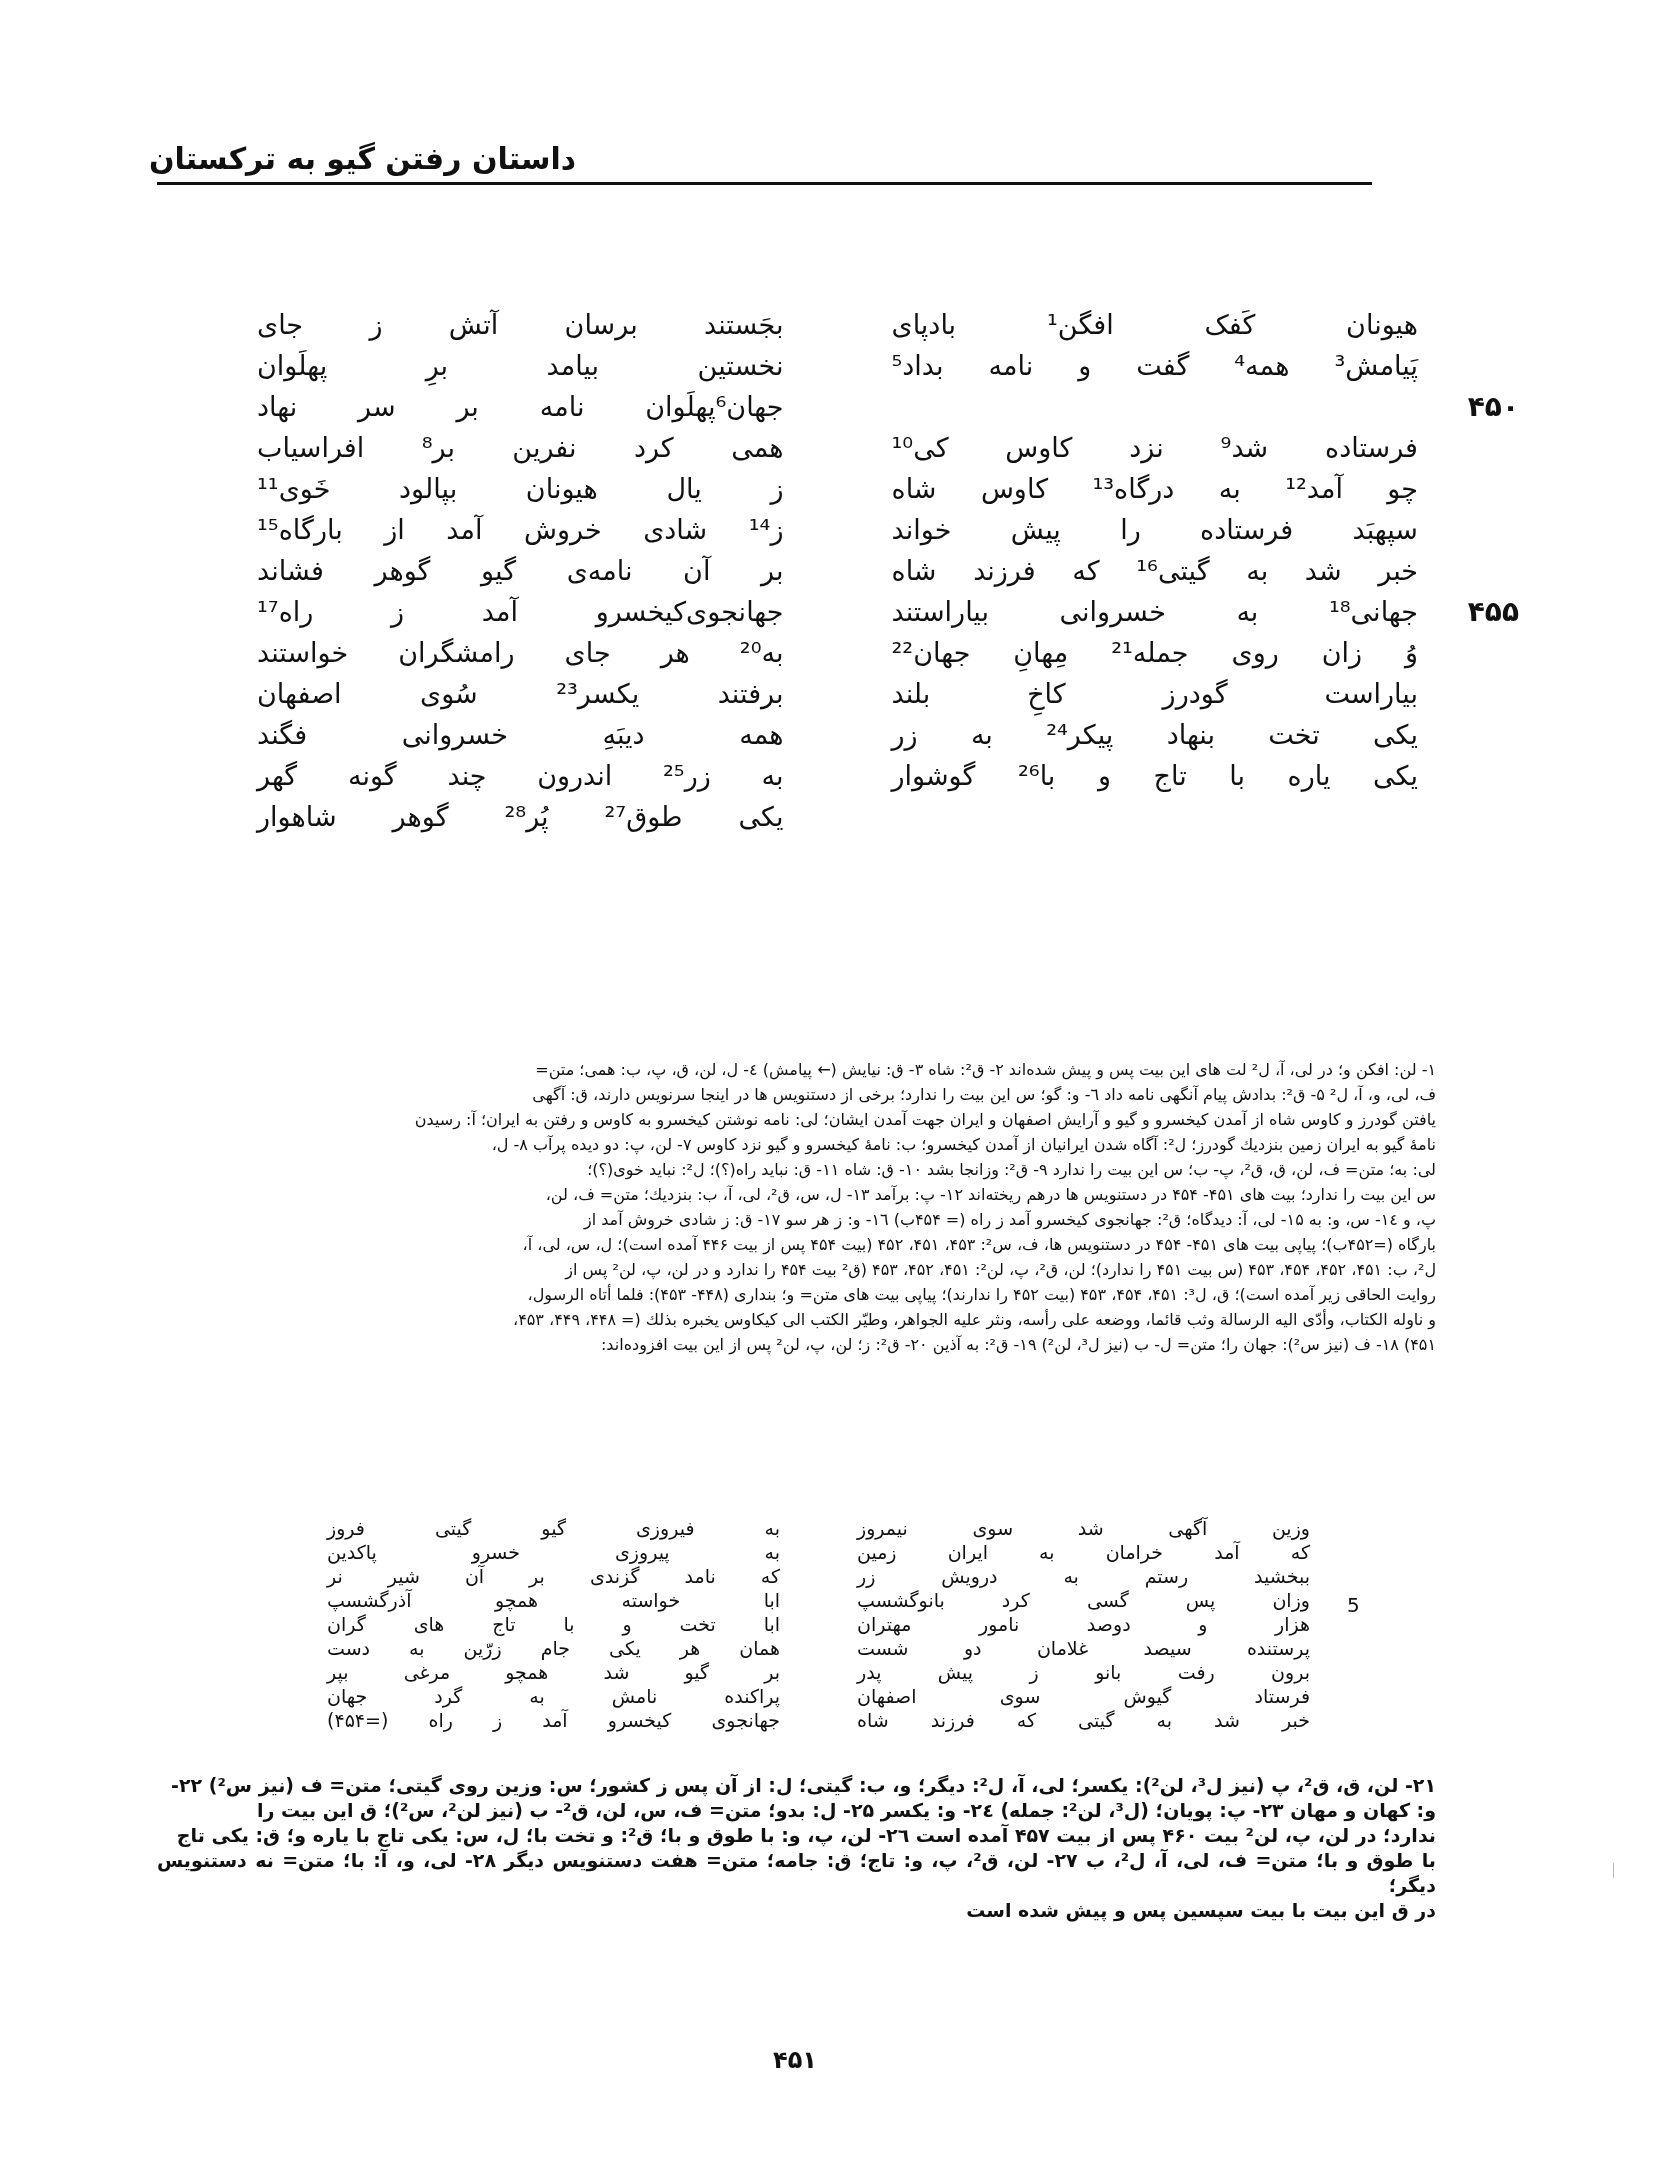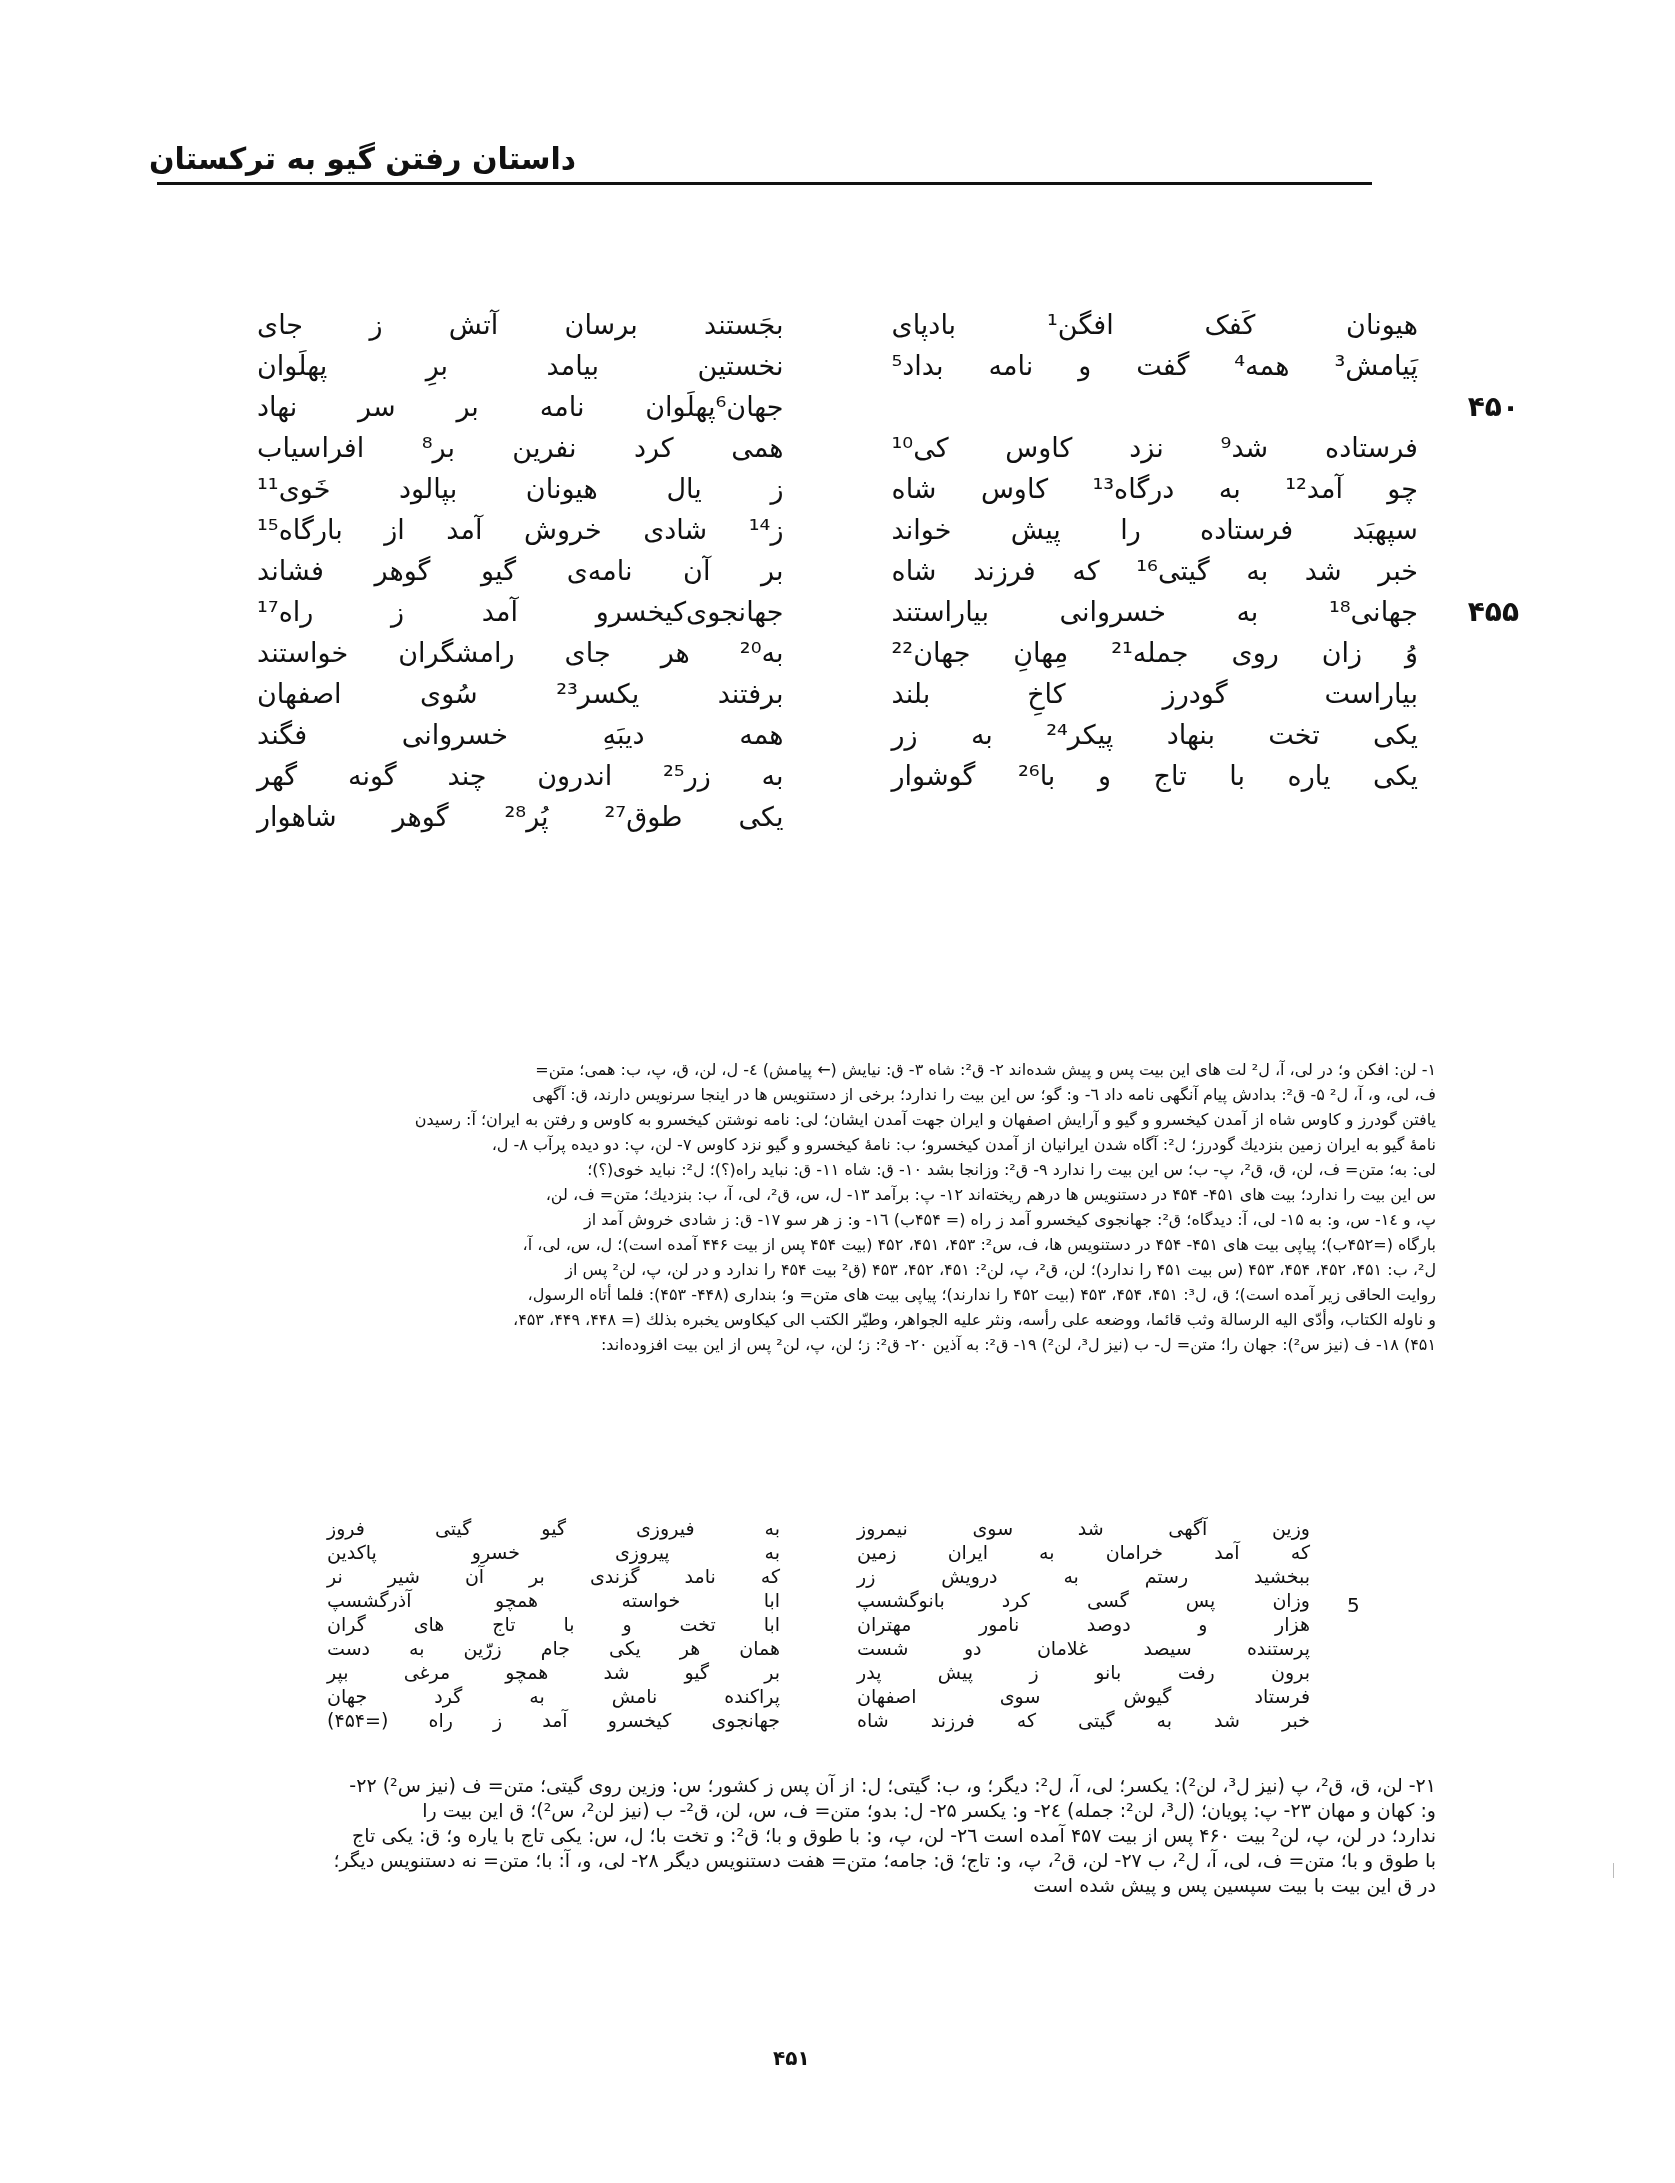--- a/index.html
+++ b/index.html
@@ -39,25 +39,25 @@
   }
   .added-verses .col div {
     font-size: 19px; line-height: 24px; height: 24px; white-space: nowrap;
     text-align: justify; text-align-last: justify; margin-left: 16px;
   }
   .added-num {
     position: absolute; left: 1347px; top: 1593px; font-size: 20px;
   }
   .notes2 {
     position: absolute; left: 157px; top: 1773px; width: 1279px;
-    direction: rtl; text-align: justify; font-size: 19px; line-height: 25px;
+    direction: rtl; text-align: justify; font-size: 19px; line-height: 25px; font-weight: bold;
   }
   .notes2 p { margin: 0; }
   .page-number {
-    position: absolute; left: 773px; top: 2046px; font-weight: bold; font-size: 20px; direction: rtl;
+    position: absolute; left: 773px; top: 2046px; font-weight: bold; font-size: 24px; direction: rtl;
   }
   .edge-mark {
     position: absolute; left: 1613px; top: 1863px; width: 1.4px; height: 15px; background: #bbb;
   }
 </style>
 </head>
 <body>
 
 <div class="page">
 

